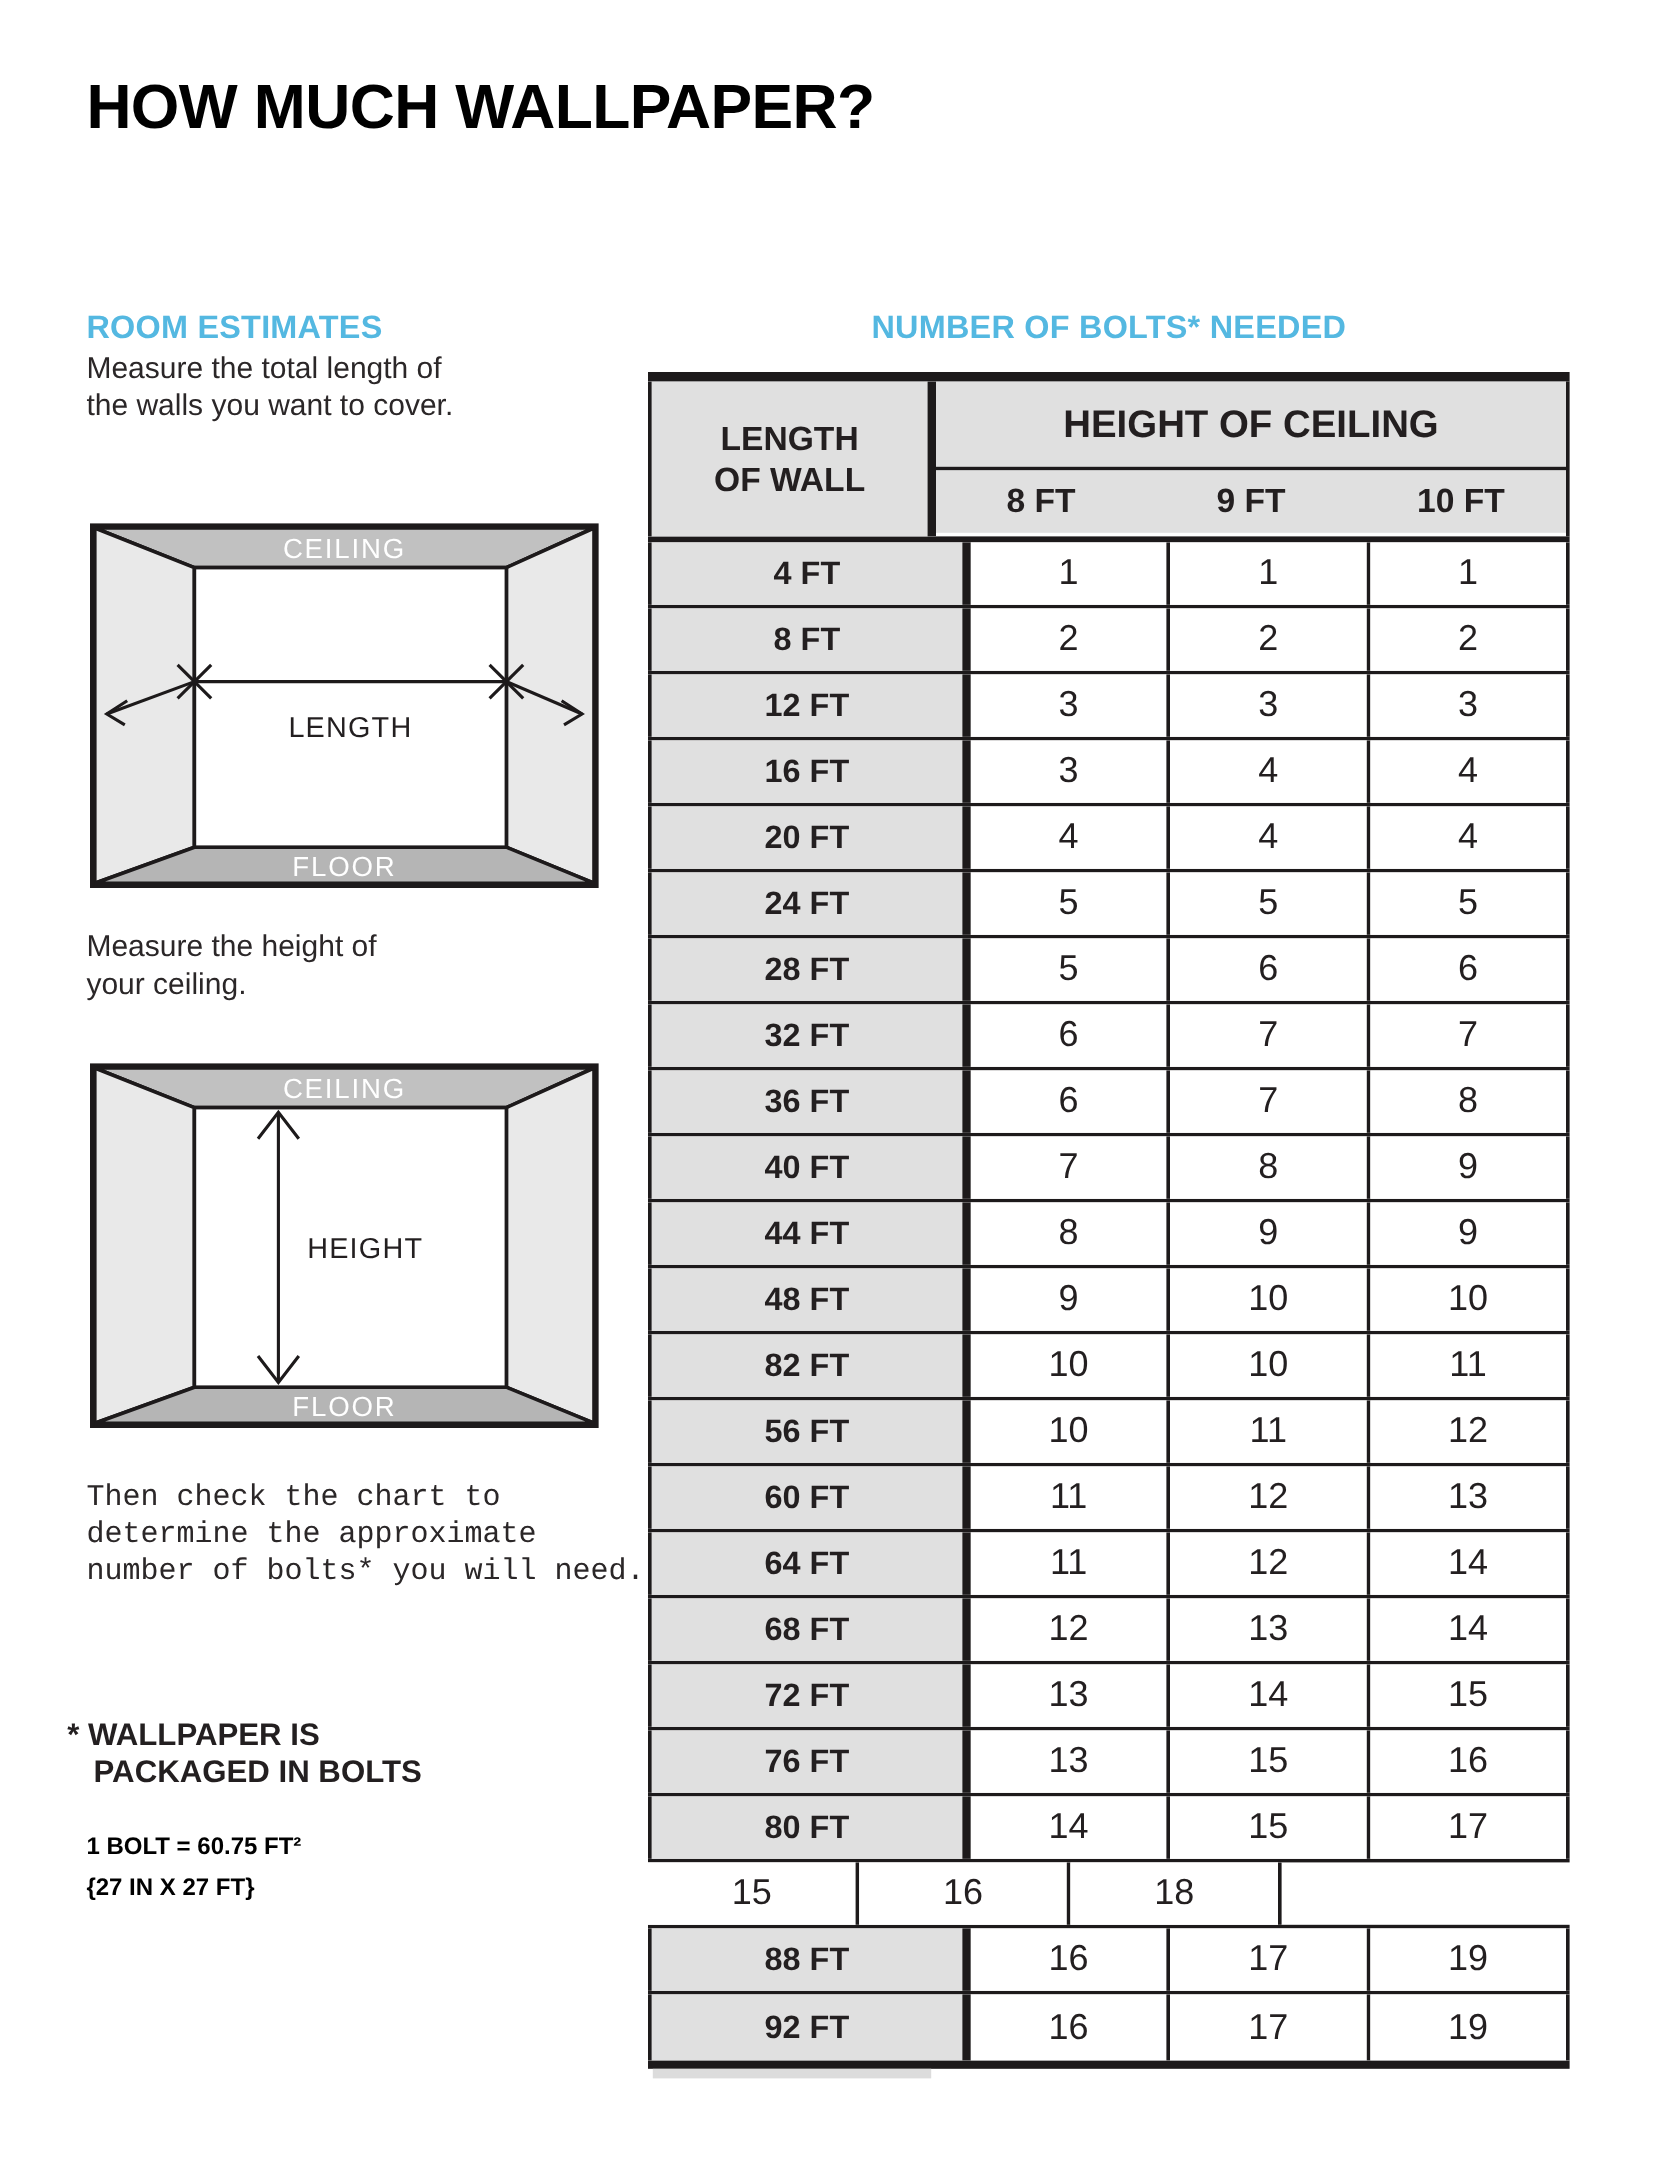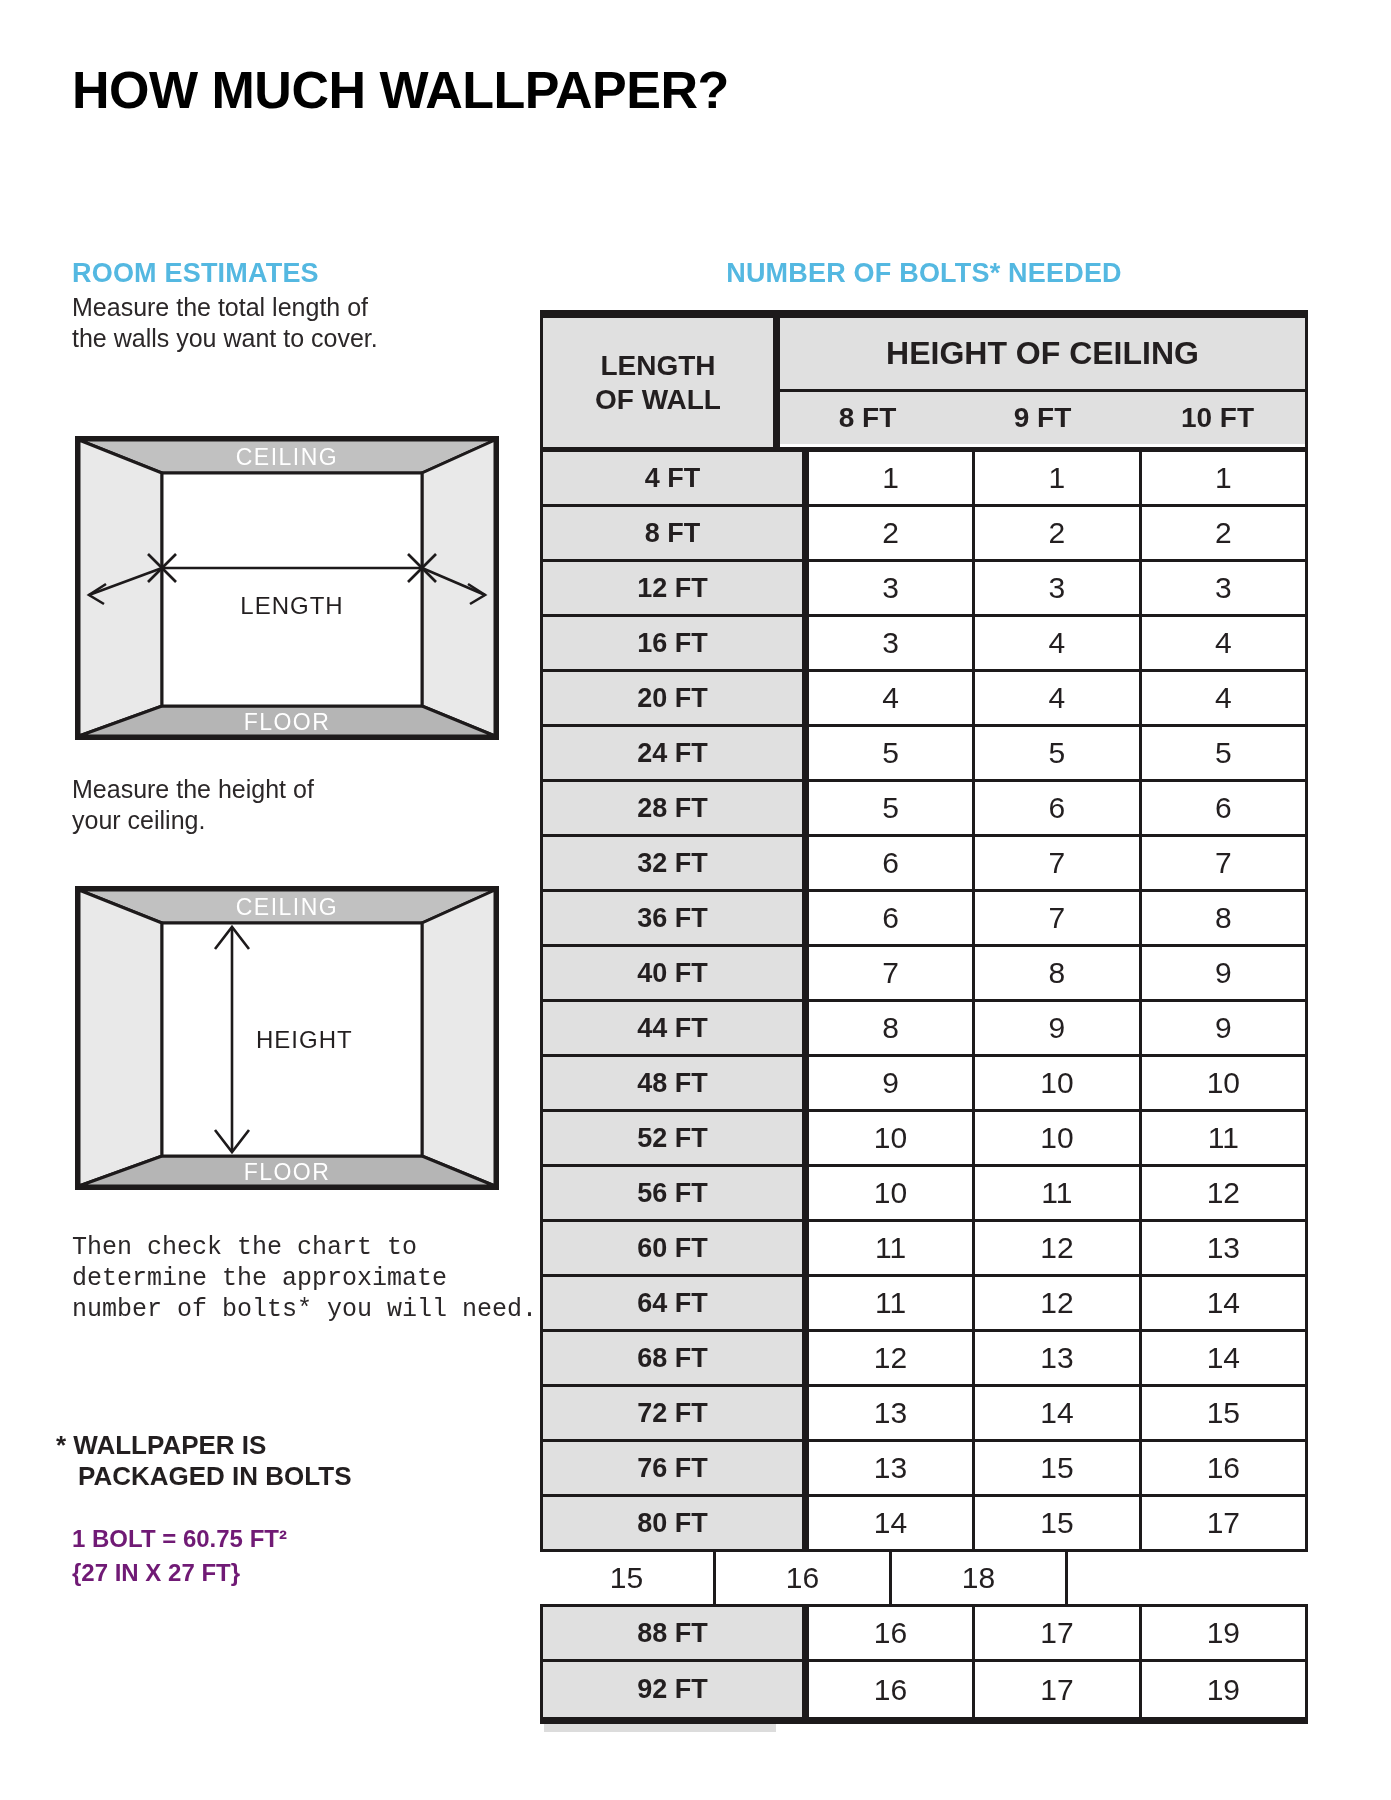--- a/index.html
+++ b/index.html
@@ -19,21 +19,21 @@
   #step1-text { left:72px; top:292px; }
   #step2-text { left:72px; top:774px; }
   #step3-text { left:72px; top:1232px;font-family:Liberation Mono, monospace; }
 
   #diagram1 { left:75px; top:436px; }
   #diagram2 { left:75px; top:886px; }
 
   .footnote { font-size:26px; font-weight:bold; line-height:31px; color:#231f20; }
   #footnote-block { left:56px; top:1430px; }
   #footnote-block .indent { padding-left:22px; }
-  #bolt-spec-block { left:72px; top:1522px; font-size:24px; line-height:34px; font-weight:bold; color:#701a75; }
+  #bolt-spec-block { left:72px; top:1522px; font-size:20px; line-height:34px; font-weight:bold; color:#000000; }
 
   
   #bolts-table { left:540px; top:310px; width:768px; }
   .tbar-top { height:8px; background:#1d1a1b; }
   .tbar-bottom { height:7px; background:#1d1a1b; }
   .thead { display:flex; }
   .th-label { width:240px; height:129px; background:#e0e0e0;
     border-left:3px solid #1d1a1b; border-right:7px solid #1d1a1b;
     display:flex; flex-direction:column; align-items:center; justify-content:center;
     font-weight:bold; font-size:28px; line-height:34px; }
@@ -217,21 +217,21 @@
           <div class="cell-val">9</div>
           <div class="cell-val">9</div>
         </div>
         <div class="trow">
           <div class="cell-label">48 FT</div>
           <div class="cell-val">9</div>
           <div class="cell-val">10</div>
           <div class="cell-val">10</div>
         </div>
         <div class="trow">
-          <div class="cell-label">52 FT</div>
+          <div class="cell-label">82 FT</div>
           <div class="cell-val">10</div>
           <div class="cell-val">10</div>
           <div class="cell-val">11</div>
         </div>
         <div class="trow">
           <div class="cell-label">56 FT</div>
           <div class="cell-val">10</div>
           <div class="cell-val">11</div>
           <div class="cell-val">12</div>
         </div>

